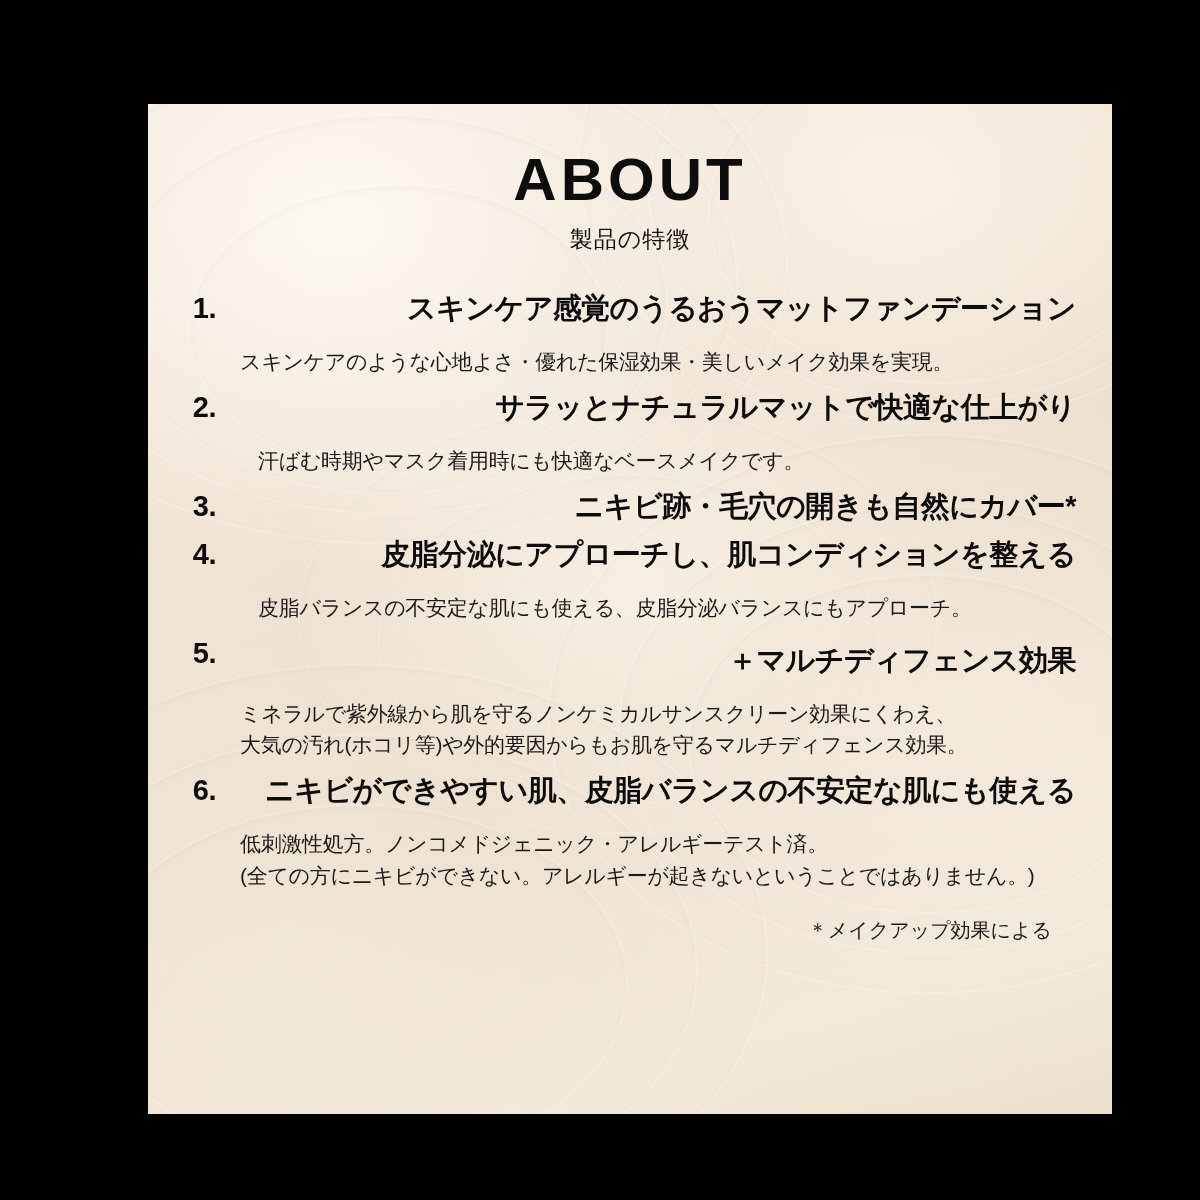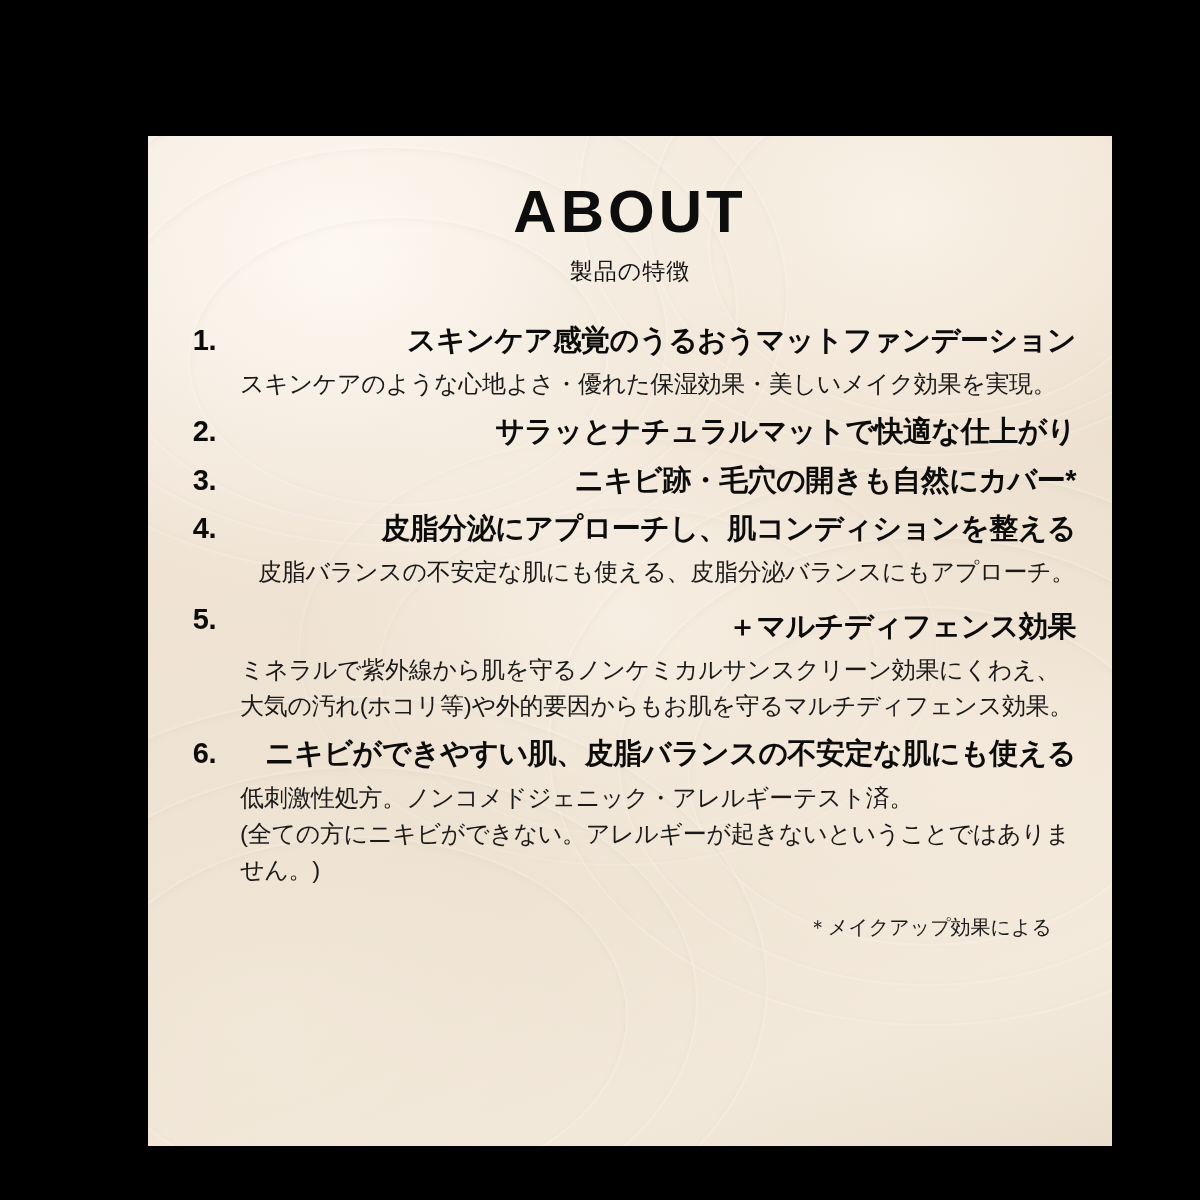--- a/index.html
+++ b/index.html
@@ -4,21 +4,21 @@
 <style>
   * { margin:0; padding:0; box-sizing:border-box; }
   html, body {
     width:1200px; height:1200px;
     background:#000;
     font-family:"Liberation Sans", sans-serif;
     overflow:hidden;
   }
   .frame {
     position:absolute;
-    left:30px; top:44px;
+    left:30px; top:12px;
     width:1140px; height:1148px;
     background:#000;
   }
   .panel {
     position:absolute;
     left:118px; top:92px;
     width:964px; height:1010px;
     background:
       radial-gradient(ellipse 70% 55% at 20% 12%, rgba(255,252,246,0.85) 0%, rgba(255,252,246,0) 62%),
       radial-gradient(ellipse 60% 45% at 78% 8%, rgba(252,246,236,0.75) 0%, rgba(252,246,236,0) 60%),
@@ -71,24 +71,24 @@
   .num {
     width:42px;
     flex:0 0 42px;
     text-align:right;
     padding-right:10px;
     font-weight:bold;
   }
   .head-text { flex:1;text-align:right; }
   .head-text .line2 { display:block;margin-top:7px; }
   .desc {
-    font-size:24px;
+    font-size:21px;
     line-height:1.5;
     color:#1a1a1a;
-    margin-top:7px;
+    margin-top:19px;
     padding-left:56px;
     letter-spacing:-0.3px;
   }
   .desc .d-line { display:block; }
   .desc.indent-more { padding-left:74px; }
   .footnote {
     margin-top:26px;
     text-align:right;
     font-size:20px;
     color:#1a1a1a;
@@ -134,20 +134,23 @@
           <div class="desc">
             <span class="d-line">スキンケアのような心地よさ・優れた保湿効果・美しいメイク効果を実現。</span>
           </div>
         </div>
 
         <div class="item">
           <div class="item-head">
             <span class="num">2.</span>
             <span class="head-text">サラッとナチュラルマットで快適な仕上がり</span>
           </div>
+          <div class="desc indent-more">
+            <span class="d-line">汗ばむ時期やマスク着用時にも快適なベースメイクです。</span>
+          </div>
         </div>
 
         <div class="item">
           <div class="item-head">
             <span class="num">3.</span>
             <span class="head-text">ニキビ跡・毛穴の開きも自然にカバー*</span>
           </div>
         </div>
 
         <div class="item">

